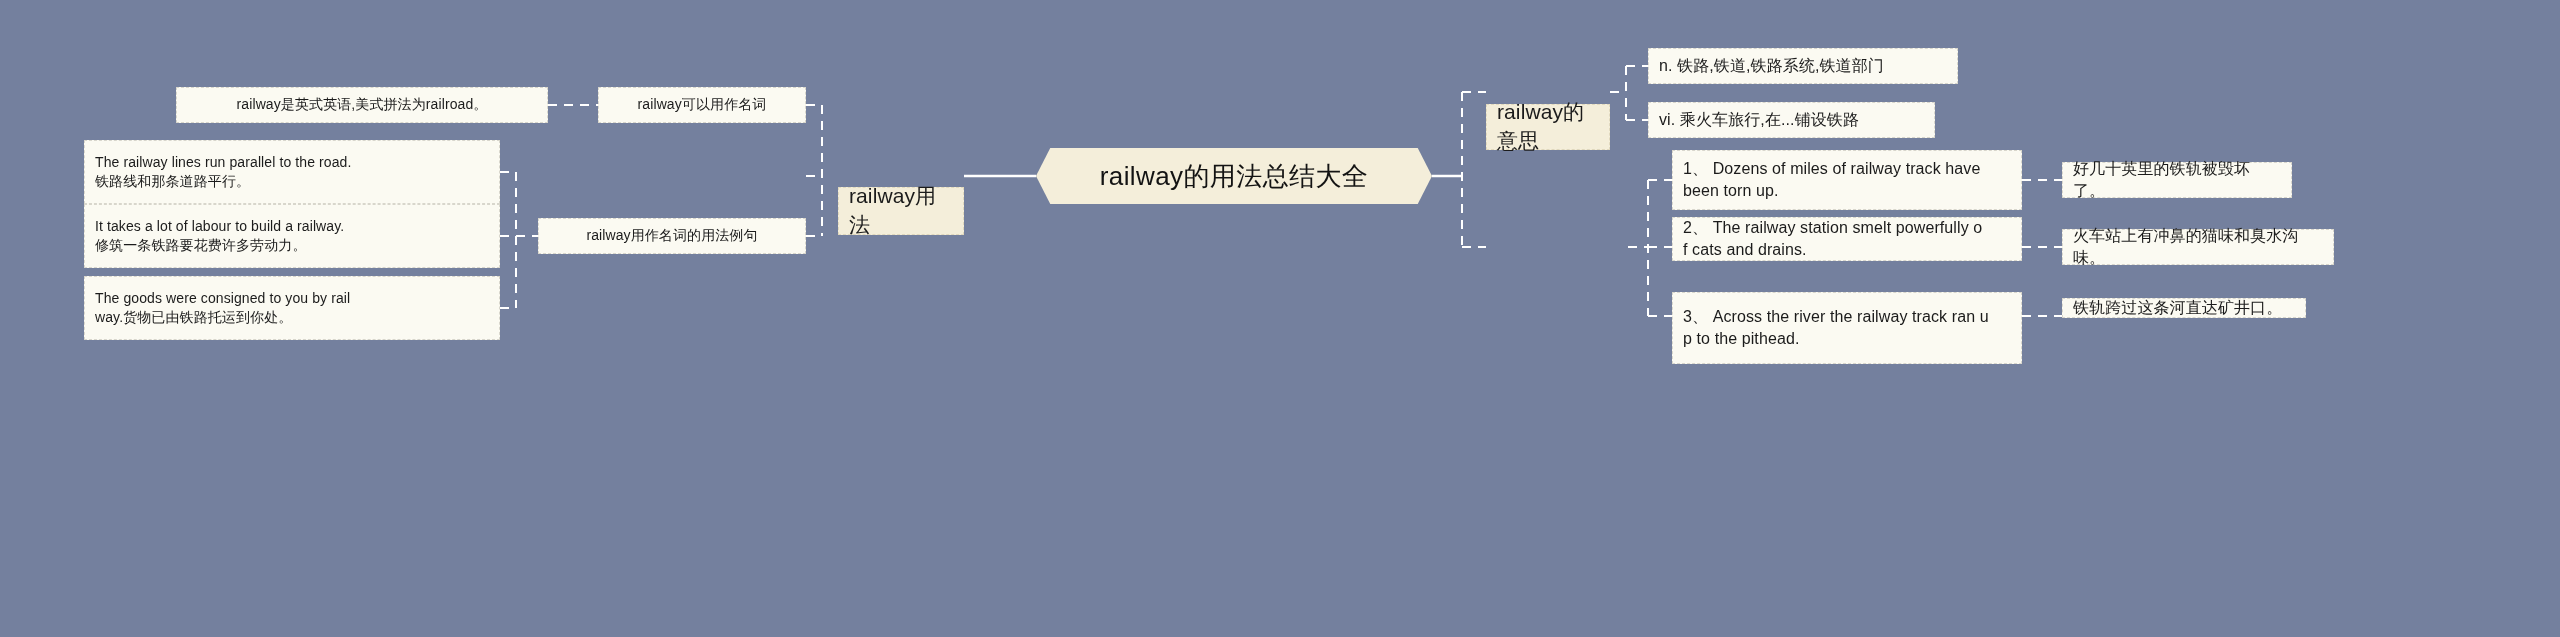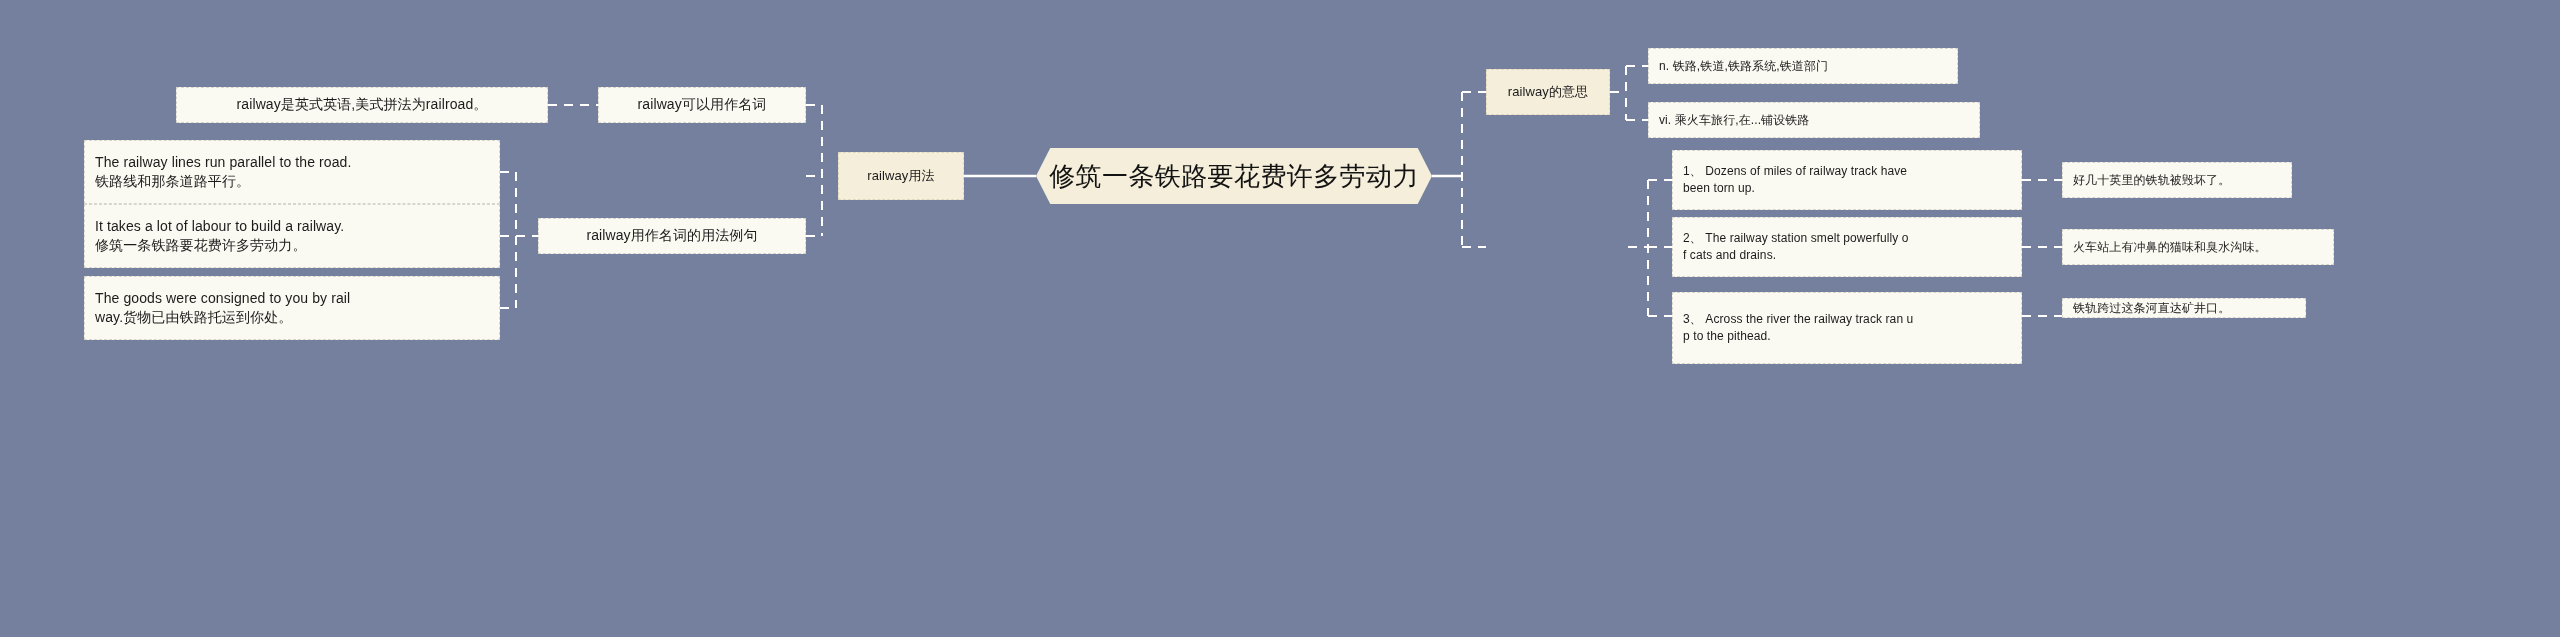--- a/index.html
+++ b/index.html
@@ -51,24 +51,25 @@
     letter-spacing: 0.1px;
   }
   .node.cream {
     background: #f4eeda;
     border: 1px dashed #e0d8bd;
   }
   .leaf {
     font-size: 14px;
   }
   .branch {
-    font-size: 13px;
+    font-size: 21px;
+    margin-top: 35px;
   }
   .sub {
-    font-size: 12px;
+    font-size: 16px;
   }
   
   #center-node {
     position: absolute;
     left: 1036px;
     top: 148px;
     width: 396px;
     height: 56px;
     display: flex;
     align-items: center;
@@ -132,21 +133,21 @@
     <path class="wire" d="M 1648 247 L 1672 247"></path>
     <path class="wire" d="M 1648 316 L 1672 316"></path>
 
     <path class="wire" d="M 2022 180 L 2062 180"></path>
     <path class="wire" d="M 2022 247 L 2062 247"></path>
     <path class="wire" d="M 2022 316 L 2062 316"></path>
   </svg>
 
   <div id="center-node">
     <div class="hex"></div>
-    <span class="hex-label">修筑一条铁路要花费许多劳动力</span>
+    <span class="hex-label">railway的用法总结大全</span>
   </div>
 
   <div class="node cream branch" style="left:838px; top:152px; width:126px; height:48px; justify-content:center;">
     <span>railway用法</span>
   </div>
 
   <div class="node leaf" style="left:538px; top:218px; width:268px; height:36px; justify-content:center;">
     <span>railway用作名词的用法例句</span>
   </div>
 
@@ -175,30 +176,30 @@
 
   <div class="node cream branch" style="left:1486px; top:69px; width:124px; height:46px; justify-content:center;">
     <span>railway的意思</span>
   </div>
 
 
   <div class="node sub" style="left:1648px; top:48px; width:310px; height:36px;">
     <span>n. 铁路,铁道,铁路系统,铁道部门</span>
   </div>
 
-  <div class="node sub" style="left:1648px; top:102px; width:332px; height:36px;">
+  <div class="node sub" style="left:1648px; top:102px; width:287px; height:36px;">
     <span>vi. 乘火车旅行,在...铺设铁路</span>
   </div>
 
   <div class="node sub" style="left:1672px; top:150px; width:350px; height:60px;">
     <span>1、 Dozens of miles of railway track have
 been torn up.</span>
   </div>
 
-  <div class="node sub" style="left:1672px; top:217px; width:350px; height:60px;">
+  <div class="node sub" style="left:1672px; top:217px; width:350px; height:44px;">
     <span>2、 The railway station smelt powerfully o
 f cats and drains.</span>
   </div>
 
   <div class="node sub" style="left:1672px; top:292px; width:350px; height:72px;">
     <span>3、 Across the river the railway track ran u
 p to the pithead.</span>
   </div>
 
   <div class="node sub" style="left:2062px; top:162px; width:230px; height:36px;">

